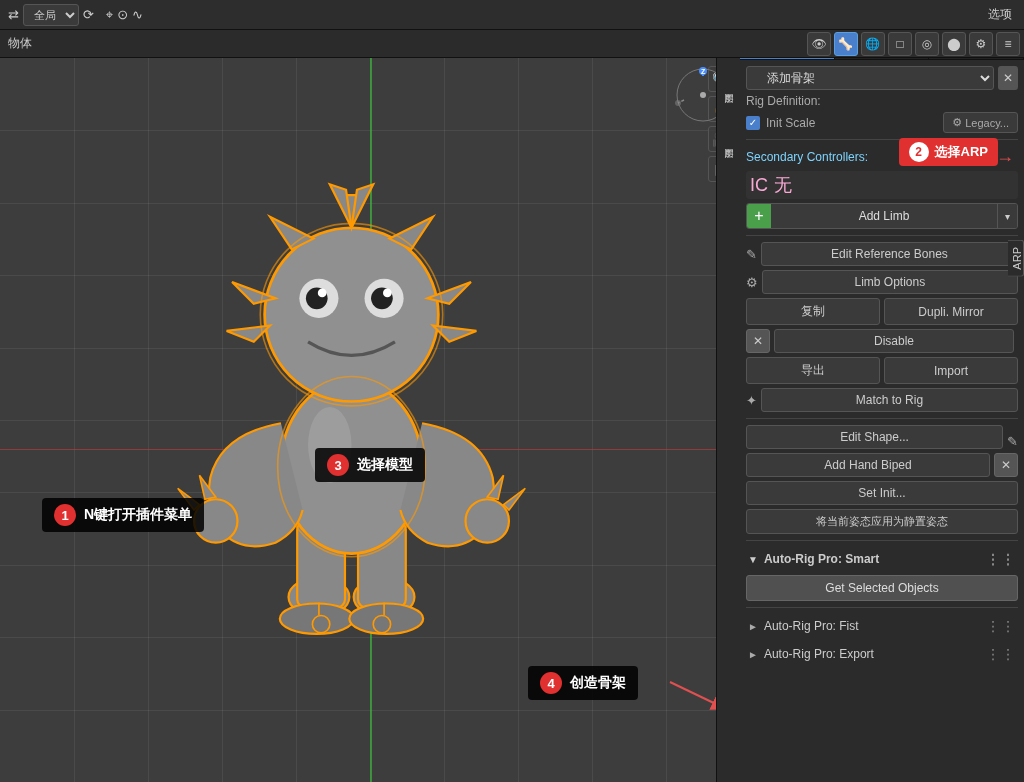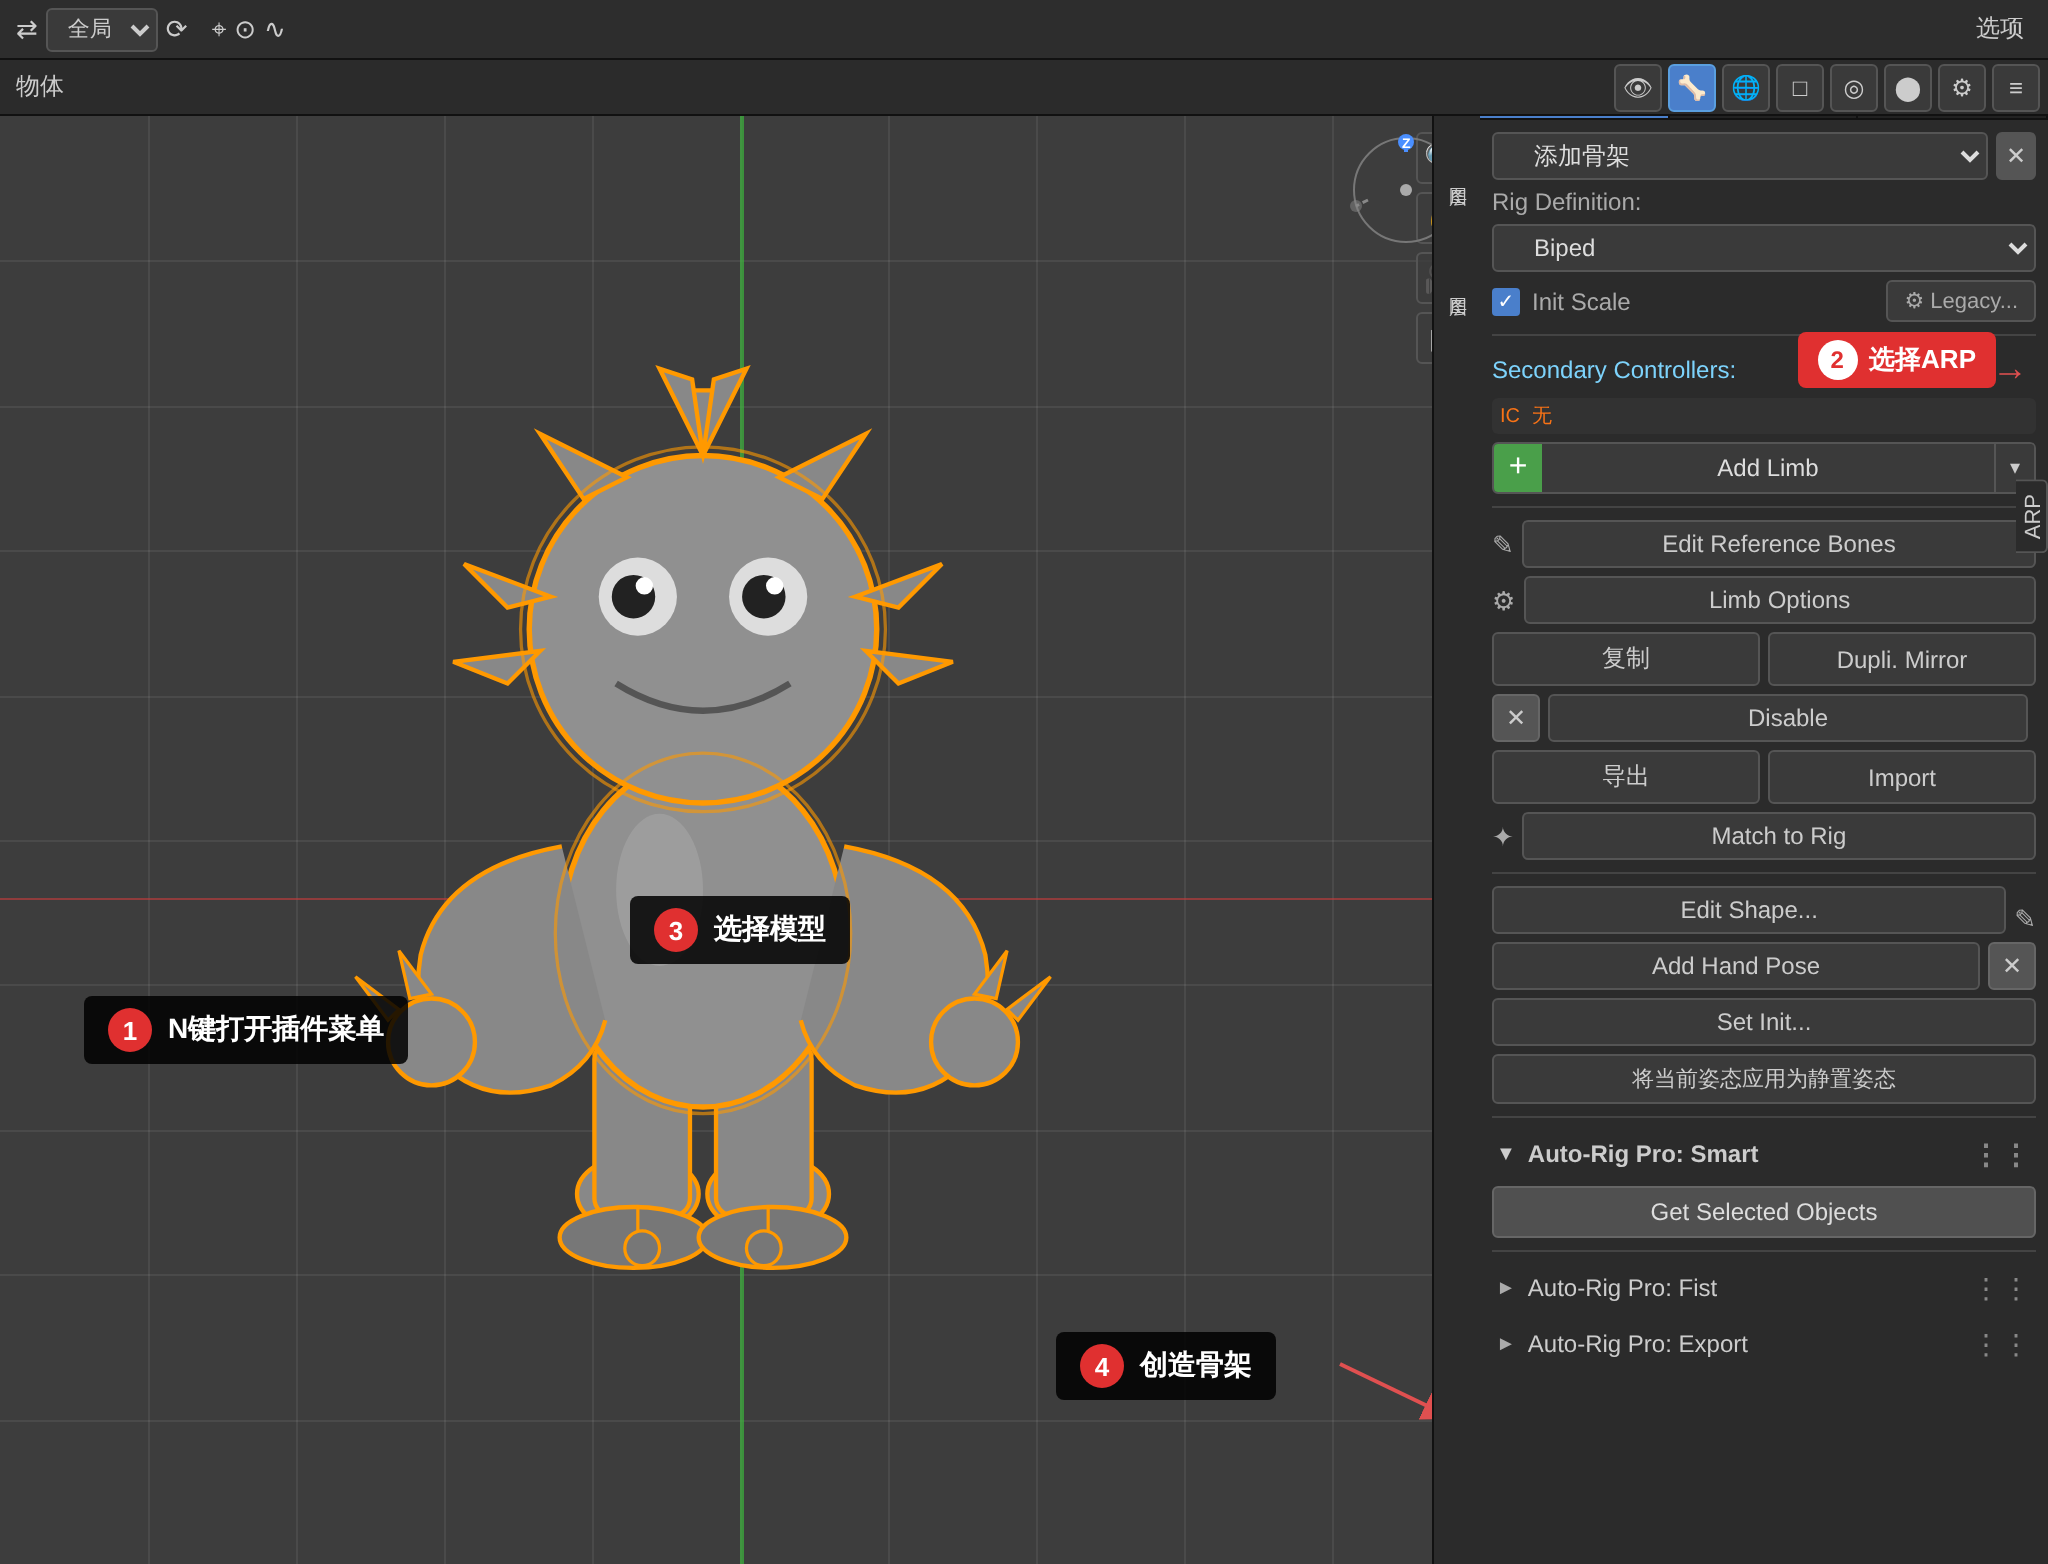--- a/index.html
+++ b/index.html
@@ -295,22 +295,22 @@
 
     .ic-row {
       display: flex;
       align-items: center;
       gap: 6px;
       padding: 2px 4px;
       background: #323232;
       border-radius: 3px;
     }
     .ic-label {
-      color: #f97316;
-      font-size: 10px;
+      color: #f9a8d4;
+      font-size: 18px;
     }
 
     .add-limb-row {
       display: flex;
       align-items: center;
       gap: 0;
       background: #3a3a3a;
       border: 1px solid #555;
       border-radius: 3px;
       overflow: hidden;
@@ -722,25 +722,20 @@
     <div class="panel-row">
       <select class="panel-dropdown">
         <option>添加骨架</option>
       </select>
       <button class="panel-dropdown-x">✕</button>
     </div>
 
     <div class="panel-row">
       <span class="panel-label">Rig Definition:</span>
     </div>
-    <div class="panel-row">
-      <select class="panel-dropdown">
-        <option>Biped</option>
-      </select>
-    </div>
 
     <div class="panel-row" style="gap:6px;">
       <div class="checkbox">✓</div>
       <span class="panel-label">Init Scale</span>
       <div style="flex:1;"></div>
       <button class="legacy-btn">
         <span>⚙</span>
         <span>Legacy...</span>
       </button>
     </div>
@@ -805,21 +800,21 @@
     </div>
 
     <div class="divider"></div>
 
     <div style="display:flex;align-items:flex-end;gap:4px;">
       <button class="panel-btn" style="flex:1;">Edit Shape...</button>
       <span style="color:#aaa;font-size:13px;">✎</span>
     </div>
 
     <div style="display:flex;align-items:center;gap:4px;">
-      <button class="panel-btn" style="flex:1;">Add Hand Pose</button>
+      <button class="panel-btn" style="flex:1;">Add Hand Biped</button>
       <button class="panel-btn-x">✕</button>
     </div>
 
     <button class="panel-btn">Set Init...</button>
 
     <button class="panel-btn" style="font-size:11px;">将当前姿态应用为静置姿态</button>
 
     <div class="divider"></div>
 
     <div class="section-collapse">

